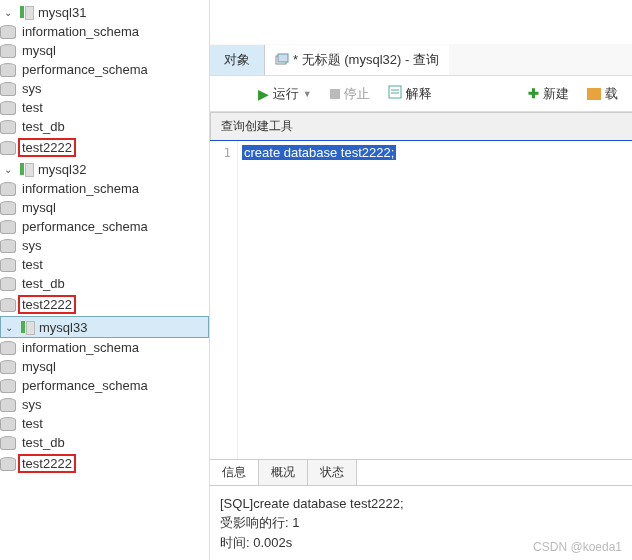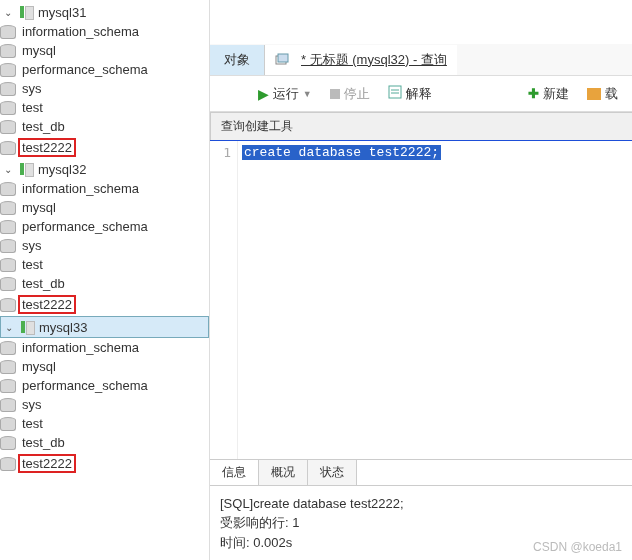--- a/index.html
+++ b/index.html
@@ -13,37 +13,37 @@
 .server-icon { width: 16px; height: 16px; display: inline-block; margin-right: 4px; position: relative; }
 .server-icon::before { content: ""; position: absolute; left: 2px; top: 2px; width: 4px; height: 12px; background: #4caf50; }
 .server-icon::after { content: ""; position: absolute; left: 7px; top: 2px; width: 7px; height: 12px; background: #e0e0e0; border: 1px solid #bbb; }
 .db-icon { width: 16px; height: 14px; display: inline-block; margin-right: 6px; position: relative; }
 .db-icon::before { content: ""; position: absolute; width: 14px; height: 4px; background: #d8d8d8; border: 1px solid #aaa; border-radius: 50%; top: 0; }
 .db-icon::after { content: ""; position: absolute; width: 14px; height: 10px; background: #d8d8d8; border: 1px solid #aaa; border-top: none; top: 3px; border-radius: 0 0 3px 3px; }
 .highlight-box { border: 2px solid #d22; padding: 0 2px; margin-left: -4px; }
 .main { flex: 1; display: flex; flex-direction: column; }
 .tabstrip { display: flex; align-items: center; height: 32px; background: #f8f8f8; border-bottom: 1px solid #ddd; margin-top: 44px; }
 .tab-obj { background: #d6eaf8; padding: 6px 14px; color: #333; border-right: 1px solid #ccc; }
-.tab-query { padding: 6px 10px; display: flex; align-items: center; gap: 12px; background: #fff; text-decoration: underline; }
+.tab-query { padding: 6px 10px; display: flex; align-items: center; gap: 4px; background: #fff; }
 .q-icon { width: 14px; height: 14px; display: inline-block; }
 .toolbar { display: flex; align-items: center; height: 36px; padding: 0 8px; gap: 6px; border-bottom: 1px solid #ddd; }
 .tb-left { width: 28px; }
 .tb-item { display: flex; align-items: center; gap: 4px; padding: 3px 6px; }
 .play-icon { color: #2e9b2e; font-size: 14px; }
 .dd { color: #888; font-size: 9px; }
 .gray { color: #999; }
 .stop-icon { width: 10px; height: 10px; background: #bbb; display: inline-block; }
 .plus-icon { color: #2e9b2e; font-weight: bold; }
 .orange-icon { width: 14px; height: 12px; background: #e8a33d; display: inline-block; }
 .subtabs { display: flex; border-bottom: 1px solid #1d4ed8; font-size: 12px; flex-direction: column; }
 .subtab { padding: 5px 10px; border: 1px solid #ccc; border-bottom: none; background: #f0f0f0; margin-right: -1px; }
 .subtab.active { background: #fff; border-bottom: 1px solid #fff; margin-bottom: -1px; }
 .editor { flex: 1; display: flex; background: #fff; }
 .gutter { width: 28px; text-align: right; color: #aaa; font-family: Consolas, monospace; font-size: 13px; padding: 4px 6px 0 0; border-right: 1px solid #eee; }
-.code { flex: 1; padding: 4px 0 0 4px; font-family: Liberation Mono, monospace; font-size: 13px; }
+.code { flex: 1; padding: 4px 0 0 4px; font-family: Liberation Sans, sans-serif; font-size: 13px; }
 .code-sel { background: #2962c9; color: #fff; padding: 0 2px; }
 .bottom-tabs { display: flex; border-top: 1px solid #ccc; border-bottom: 1px solid #ccc; font-size: 12px; }
 .btab { padding: 4px 12px; border-right: 1px solid #ccc; background: #f5f5f5; }
 .btab.active { background: #fff; }
 .result { padding: 8px 10px; font-size: 13px; line-height: 1.5; }
 .watermark { position: absolute; bottom: 6px; right: 10px; color: #bbb; font-size: 12px; }
 </style>
 </head>
 <body>
 

